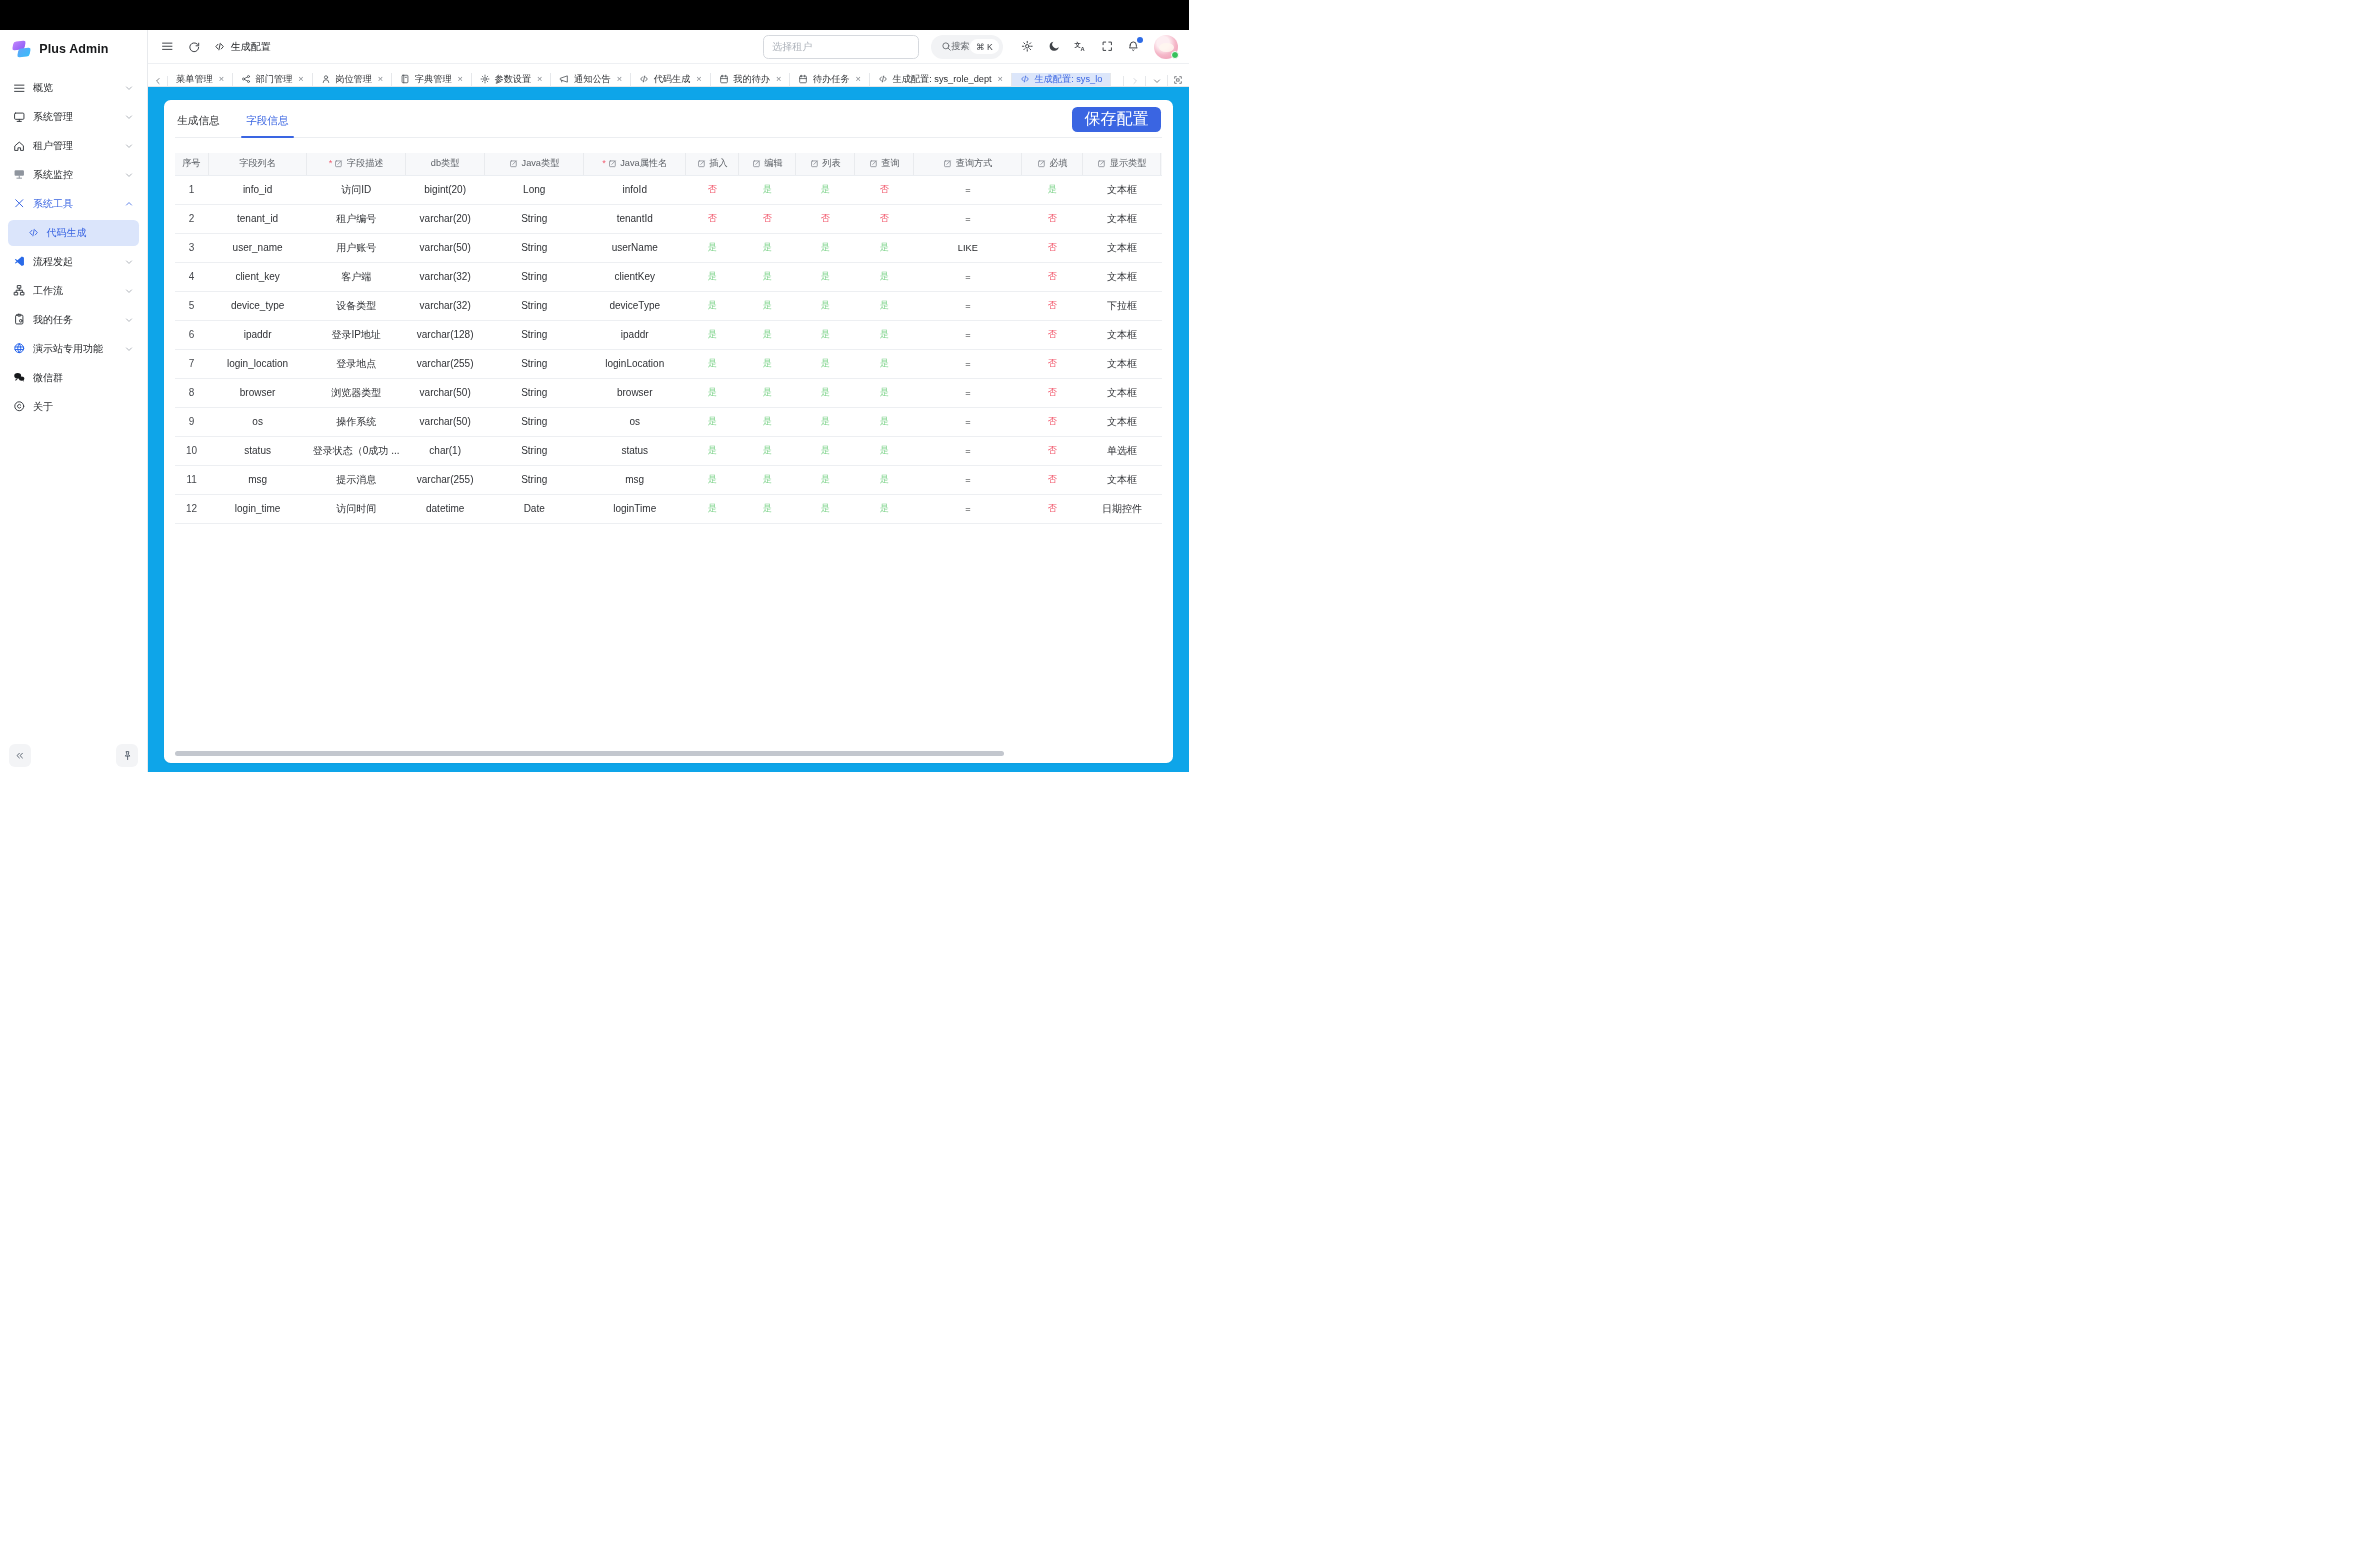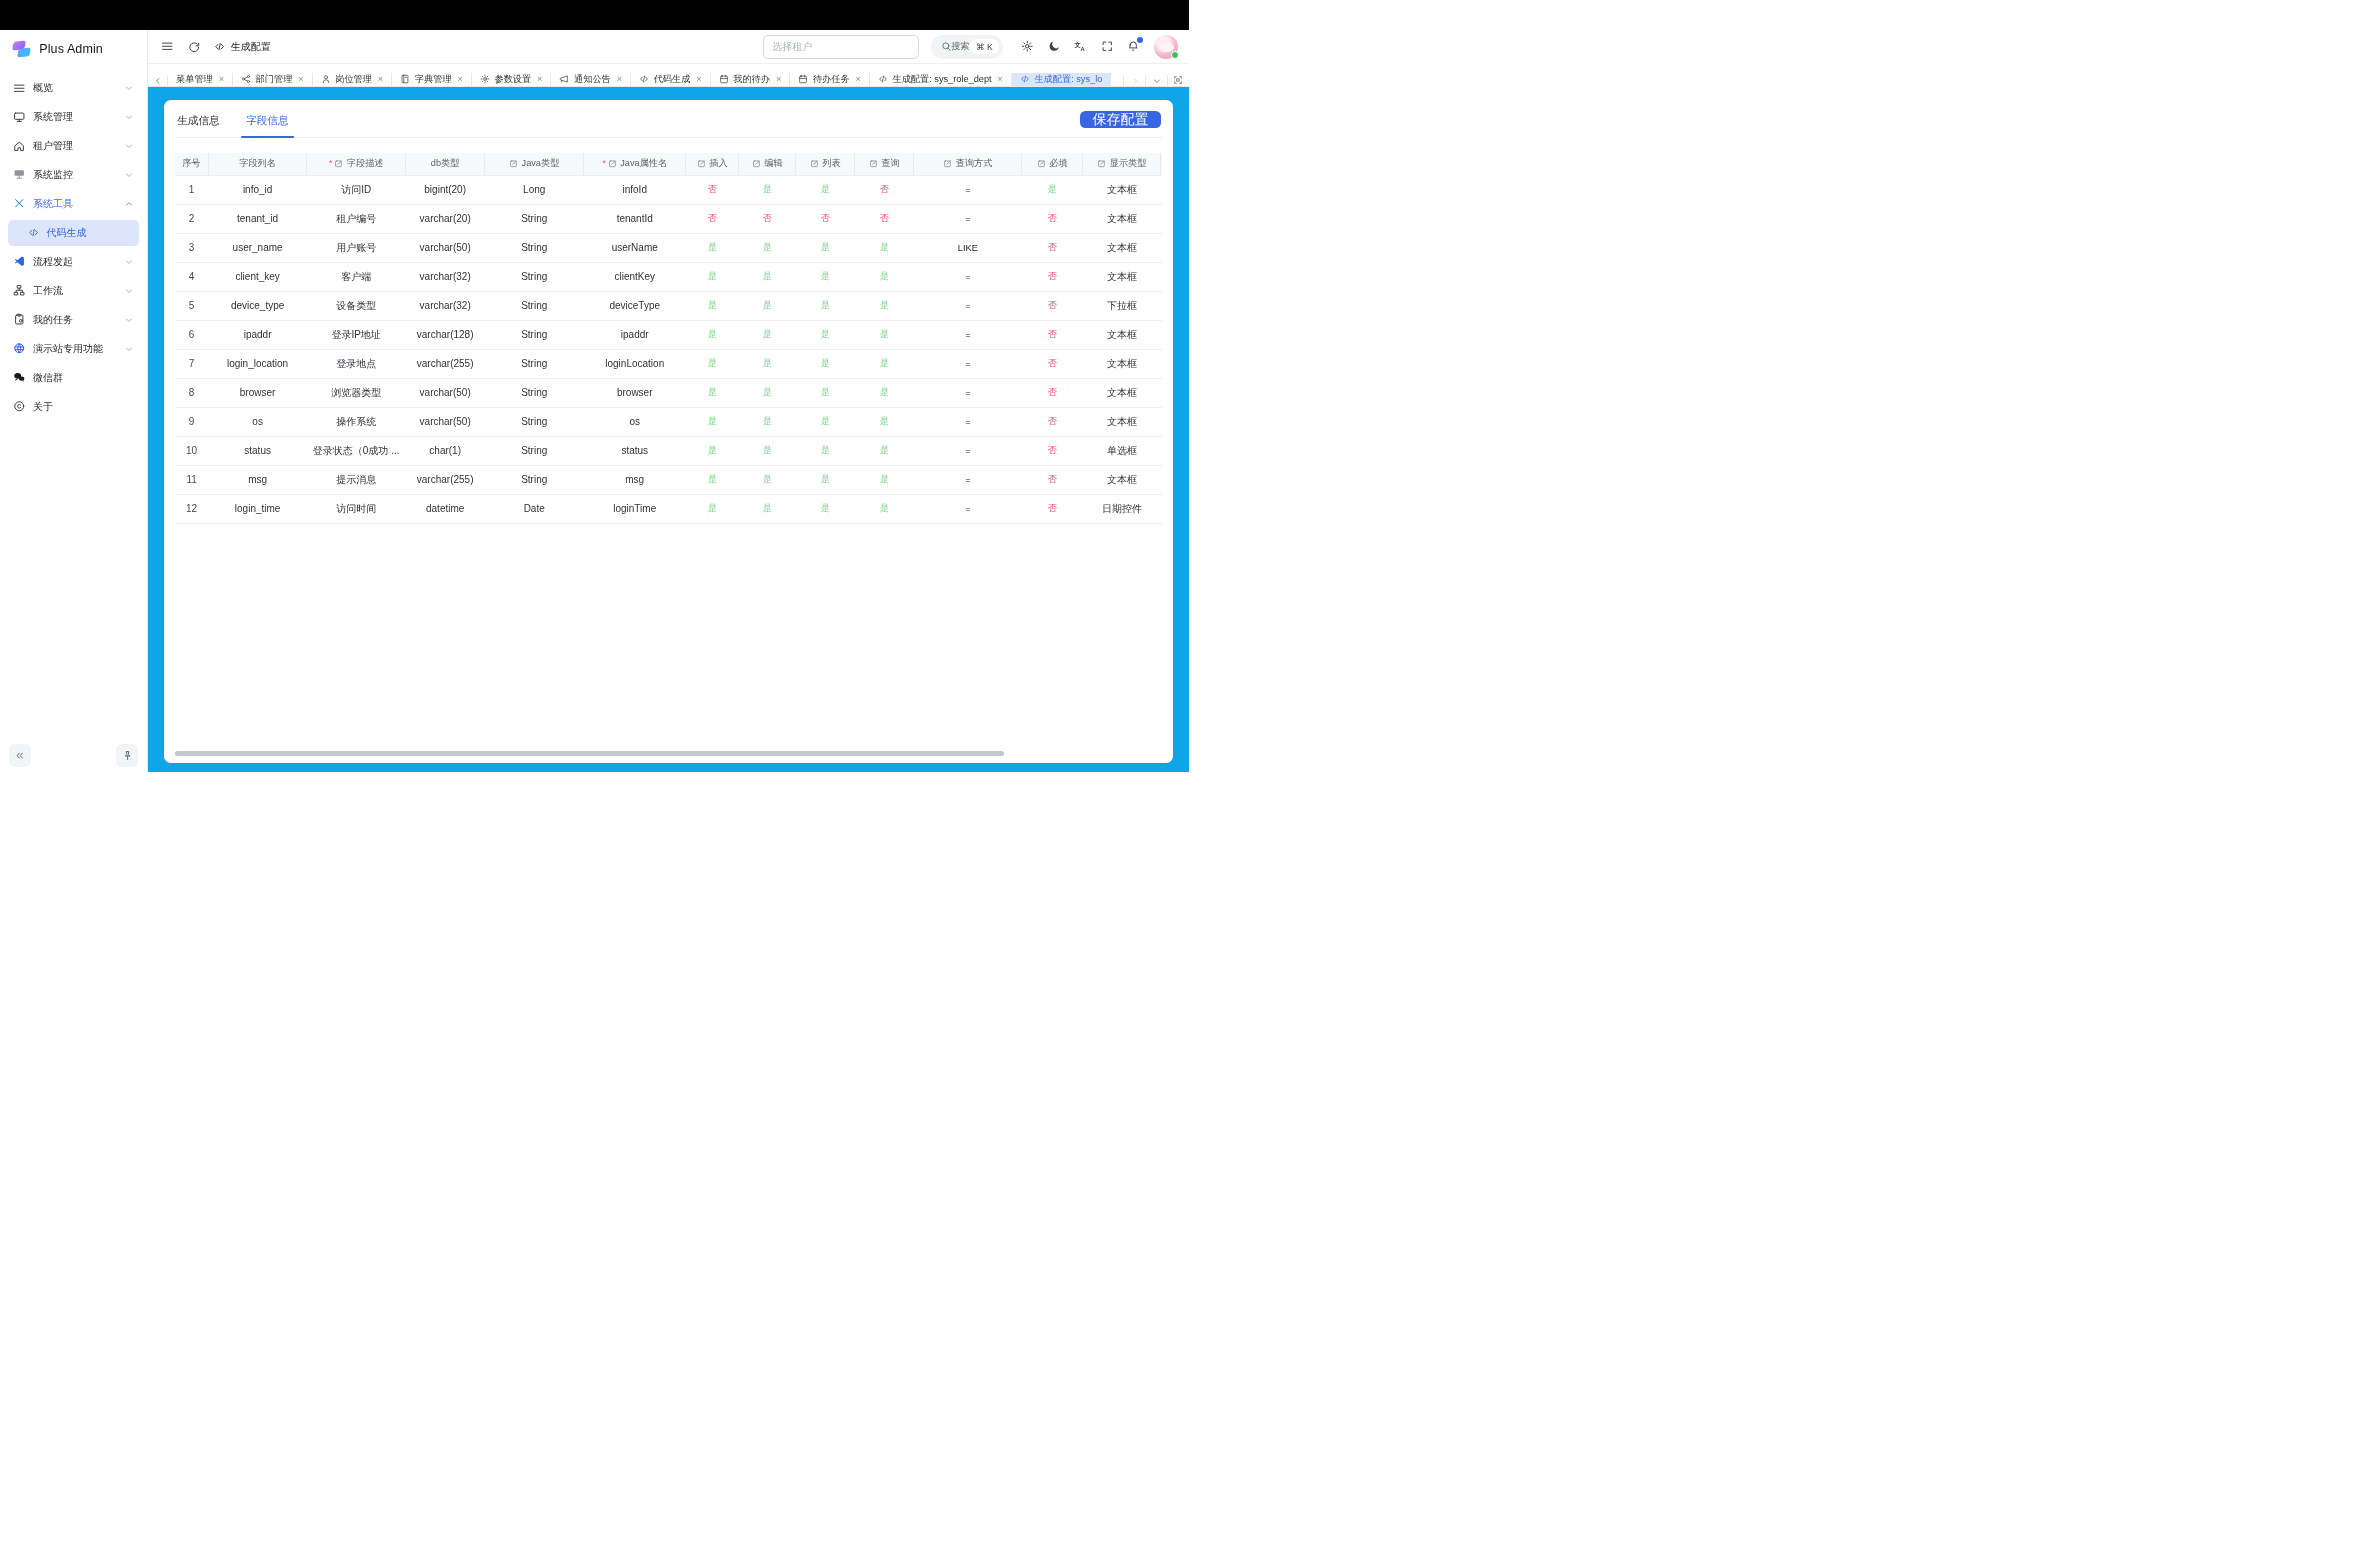--- a/index.html
+++ b/index.html
@@ -11,21 +11,21 @@
   .app{display:flex;height:742px}
 
   
   .sidebar{width:148px;background:#fff;border-right:0.7px solid #e8eaed;display:flex;flex-direction:column;flex:none}
   .logo{height:38px;display:flex;align-items:center;gap:7.3px;padding-left:12px;flex:none}
   .logomark{position:relative;width:20px;height:20px;flex:none}
   .lm1{position:absolute;left:1.3px;top:2px;width:12px;height:8.6px;border-radius:2.6px;
        background:linear-gradient(135deg,#c084fc,#8b5cf6);transform:skewX(-16deg) rotate(-6deg)}
   .lm2{position:absolute;left:6px;top:9.2px;width:12px;height:8.6px;border-radius:2.6px;
        background:linear-gradient(135deg,#60a5fa,#38bdf8);transform:skewX(-16deg) rotate(-6deg)}
-  .logotext{font-size:12.5px;font-weight:400;color:#17181a;letter-spacing:0.1px}
+  .logotext{font-size:12.5px;font-weight:700;color:#17181a;letter-spacing:0.1px}
   .menu{flex:1;padding:6.6px 8px 0;overflow:hidden}
   .mitem{height:26.4px;margin-bottom:2.6px;display:flex;align-items:center;gap:7.3px;padding:0 5.3px;
          border-radius:5.3px;cursor:pointer;color:#27292c;font-size:10px}
   .micon{width:12.5px;height:12.5px;color:#3c4045;flex:none}
   .mlabel{flex:1;white-space:nowrap;overflow:hidden}
   .mchev{width:10px;height:10px;color:#9aa0a8;flex:none}
   .mitem.act{color:var(--primary)}
   .mitem.act .micon,.mitem.act .mchev{color:var(--primary)}
   .msub{height:26.4px;margin-bottom:2.6px;display:flex;align-items:center;gap:7.3px;padding:0 5.3px 0 20px;
         border-radius:5.3px;cursor:pointer;font-size:10px;color:#27292c}
@@ -79,22 +79,22 @@
   
   .content{flex:1;padding:13.2px 16px 9.2px;display:flex;min-height:0}
   .card{flex:1;background:#fff;border-radius:6.6px;box-shadow:0 0.7px 2px rgba(0,0,0,.04);
         padding:4px 10.6px 5.3px;display:flex;flex-direction:column;min-width:0}
   .cardhead{display:flex;align-items:center;justify-content:space-between;border-bottom:0.7px solid #eceef1;
             padding:2.6px 1.3px 0;flex:none}
   .ptabs{display:flex;gap:24px}
   .ptab{position:relative;font-size:10.6px;color:#2f3134;padding:8px 1.3px 9.2px;cursor:pointer}
   .ptab.on{color:var(--primary);font-weight:400}
   .ptab.on::after{content:"";position:absolute;left:-4px;right:-4px;bottom:-0.7px;height:2px;border-radius:1.3px;background:var(--primary)}
-  .savebtn{height:17px;padding:0 12.5px;background:var(--primary);color:#fff;border:none;border-radius:5.3px;
-           font-size:14px;cursor:pointer;margin-bottom:5.3px}
+  .savebtn{height:25px;padding:0 12.5px;background:var(--primary);color:#fff;border:none;border-radius:5.3px;
+           font-size:16px;cursor:pointer;margin-bottom:5.3px}
   .tablewrap{margin-top:14.5px;overflow:hidden;flex:none}
   table{border-collapse:collapse;table-layout:fixed;width:997px}
   thead th{height:22.5px;background:#f7f8fa;font-size:9.2px;font-weight:500;color:#5c6066;
            border-right:0.7px solid #e9ebee;border-bottom:0.7px solid #ebeef2;white-space:nowrap;overflow:hidden}
   thead th:last-child{border-right:none}
   .req{color:var(--no);margin-right:2px}
   .hico{display:inline-block;width:9.2px;height:9.2px;color:#7d828a;vertical-align:-1.3px;margin-right:3.3px}
   tbody td{height:29px;text-align:center;font-size:10px;color:#303236;border-bottom:0.7px solid #edeff2;
            white-space:nowrap;overflow:hidden}
   .cnum{color:#46494e}

